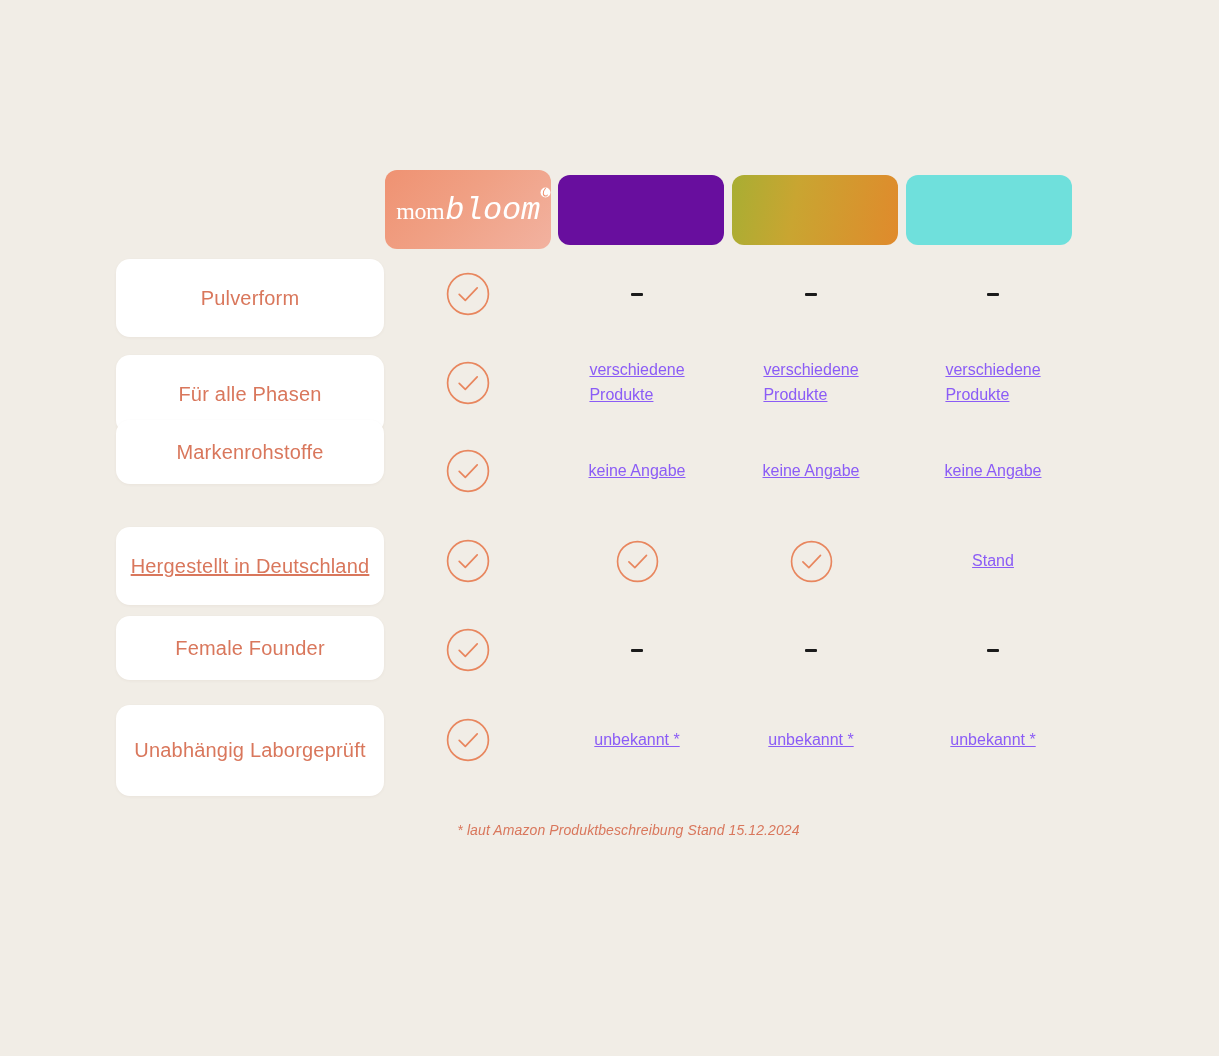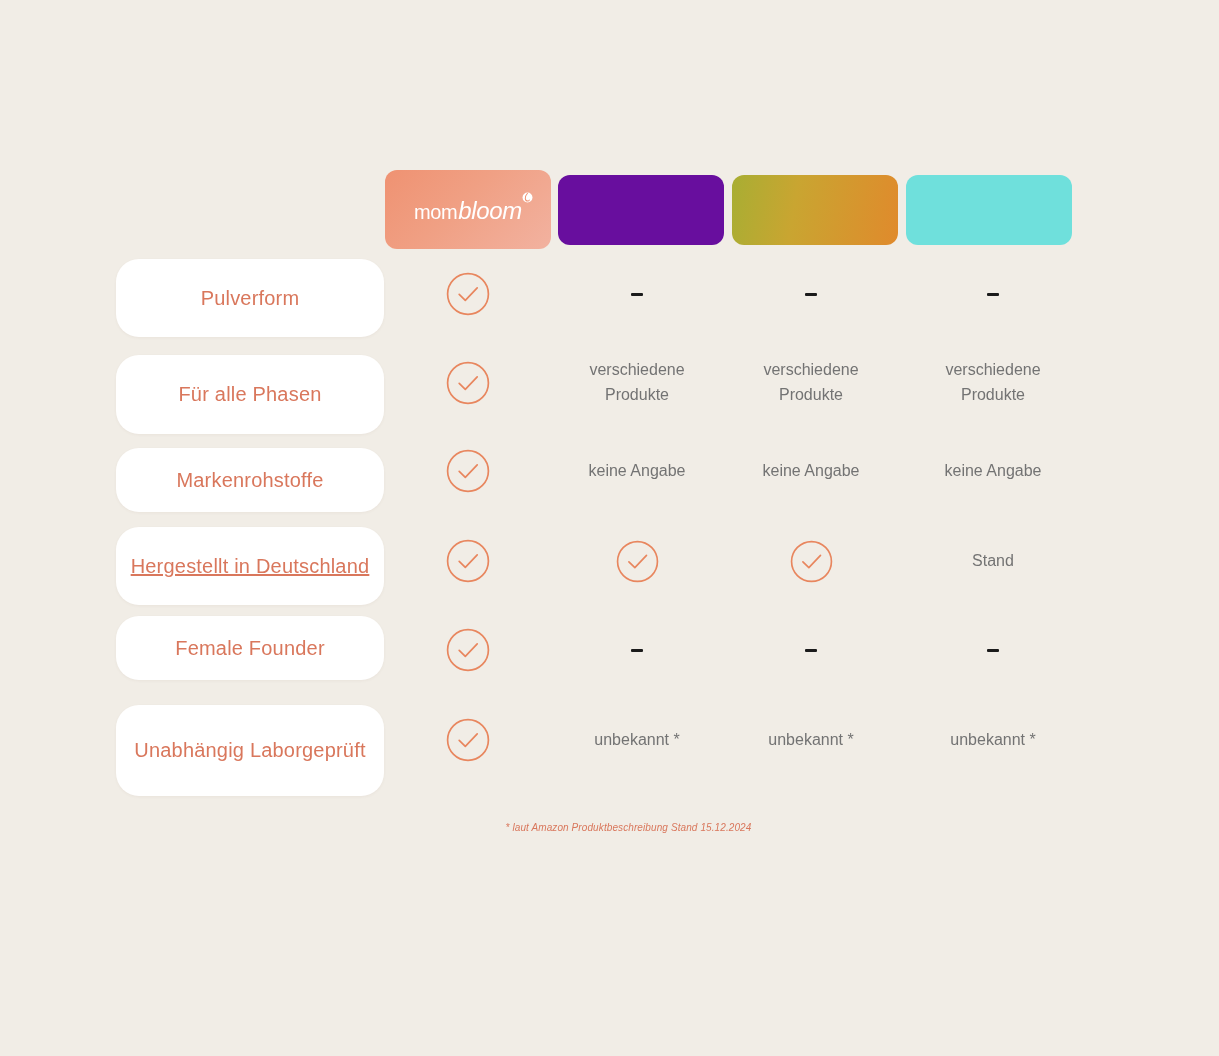--- a/index.html
+++ b/index.html
@@ -69,73 +69,73 @@
   }
 
   .logo {
     display: flex;
     align-items: baseline;
     color: #ffffff;
     position: relative;
     transform: translateY(1px);
   }
   .logo-mom {
-    font-family: Liberation Sans, sans-serif;
-    font-size: 20px;
+    font-family: Liberation Serif, serif;
+    font-size: 24px;
     font-weight: 300;
     letter-spacing: -0.4px;
   }
   .logo-bloom {
-    font-family: Liberation Sans, sans-serif;
+    font-family: Liberation Mono, monospace;
     font-style: italic;
-    font-size: 24px;
+    font-size: 32px;
     font-weight: 400;
     letter-spacing: -0.3px;
     margin-left: 1px;
   }
   .logo-mark {
     position: absolute;
     right: -11px;
     top: -8px;
     width: 11px;
     height: 11px;
   }
 
   
   .label-card {
     position: absolute;
     left: 116px;
     width: 268px;
     background: #ffffff;
-    border-radius: 23px;
+    border-radius: 14px;
     display: flex;
     align-items: center;
     justify-content: center;
     color: #d9775c;
     font-size: 20px;
     font-weight: 300;
     letter-spacing: 0.2px;
     box-shadow: 0 1px 3px rgba(120, 90, 70, 0.06);
     box-sizing: border-box;
     padding: 0 10px;
     text-align: center;
   }
 
   
   .cell {
     position: absolute;
     display: flex;
     align-items: center;
     justify-content: center;
-    text-align: center;
-    color: #737373;
+    color: #8b5cf6;
     font-size: 16px;
     font-weight: 300;
     line-height: 1.55;
     box-sizing: border-box;
+    text-decoration: underline;
   }
   .cell .txt {
     display: block;
   }
 
   .check-icon {
     display: block;
   }
 
   .dash {
@@ -147,21 +147,21 @@
   }
 
   
   .footnote {
     position: absolute;
     left: 0;
     top: 822px;
     width: 1219px;
     text-align: center;
     color: #d9775c;
-    font-size: 10px;
+    font-size: 14px;
     font-style: italic;
     font-weight: 300;
     letter-spacing: 0.1px;
   }
   .footnote-inner {
     display: inline-block;
     transform: translateX(19px);
   }
 </style>
 </head>
@@ -185,21 +185,21 @@
       <div class="brand-card c3"></div>
     </div>
 
   <div id="label-column">
       <div class="label-card" style="top: 259px; height: 78px;">
         <span>Pulverform</span>
       </div>
       <div class="label-card" style="top: 348px; height: 79px; margin-top: 7px;">
         <span>Für alle Phasen</span>
       </div>
-      <div class="label-card" style="top: 448px; height: 64px;">
+      <div class="label-card" style="top: 420px; height: 64px;">
         <span>Markenrohstoffe</span>
       </div>
       <div class="label-card" style="top: 527px; height: 78px; text-decoration: underline;">
         <span>Hergestellt in Deutschland</span>
       </div>
       <div class="label-card" style="top: 616px; height: 64px;">
         <span>Female Founder</span>
       </div>
       <div class="label-card" style="top: 705px; height: 91px;">
         <span>Unabhängig Laborgeprüft</span>

